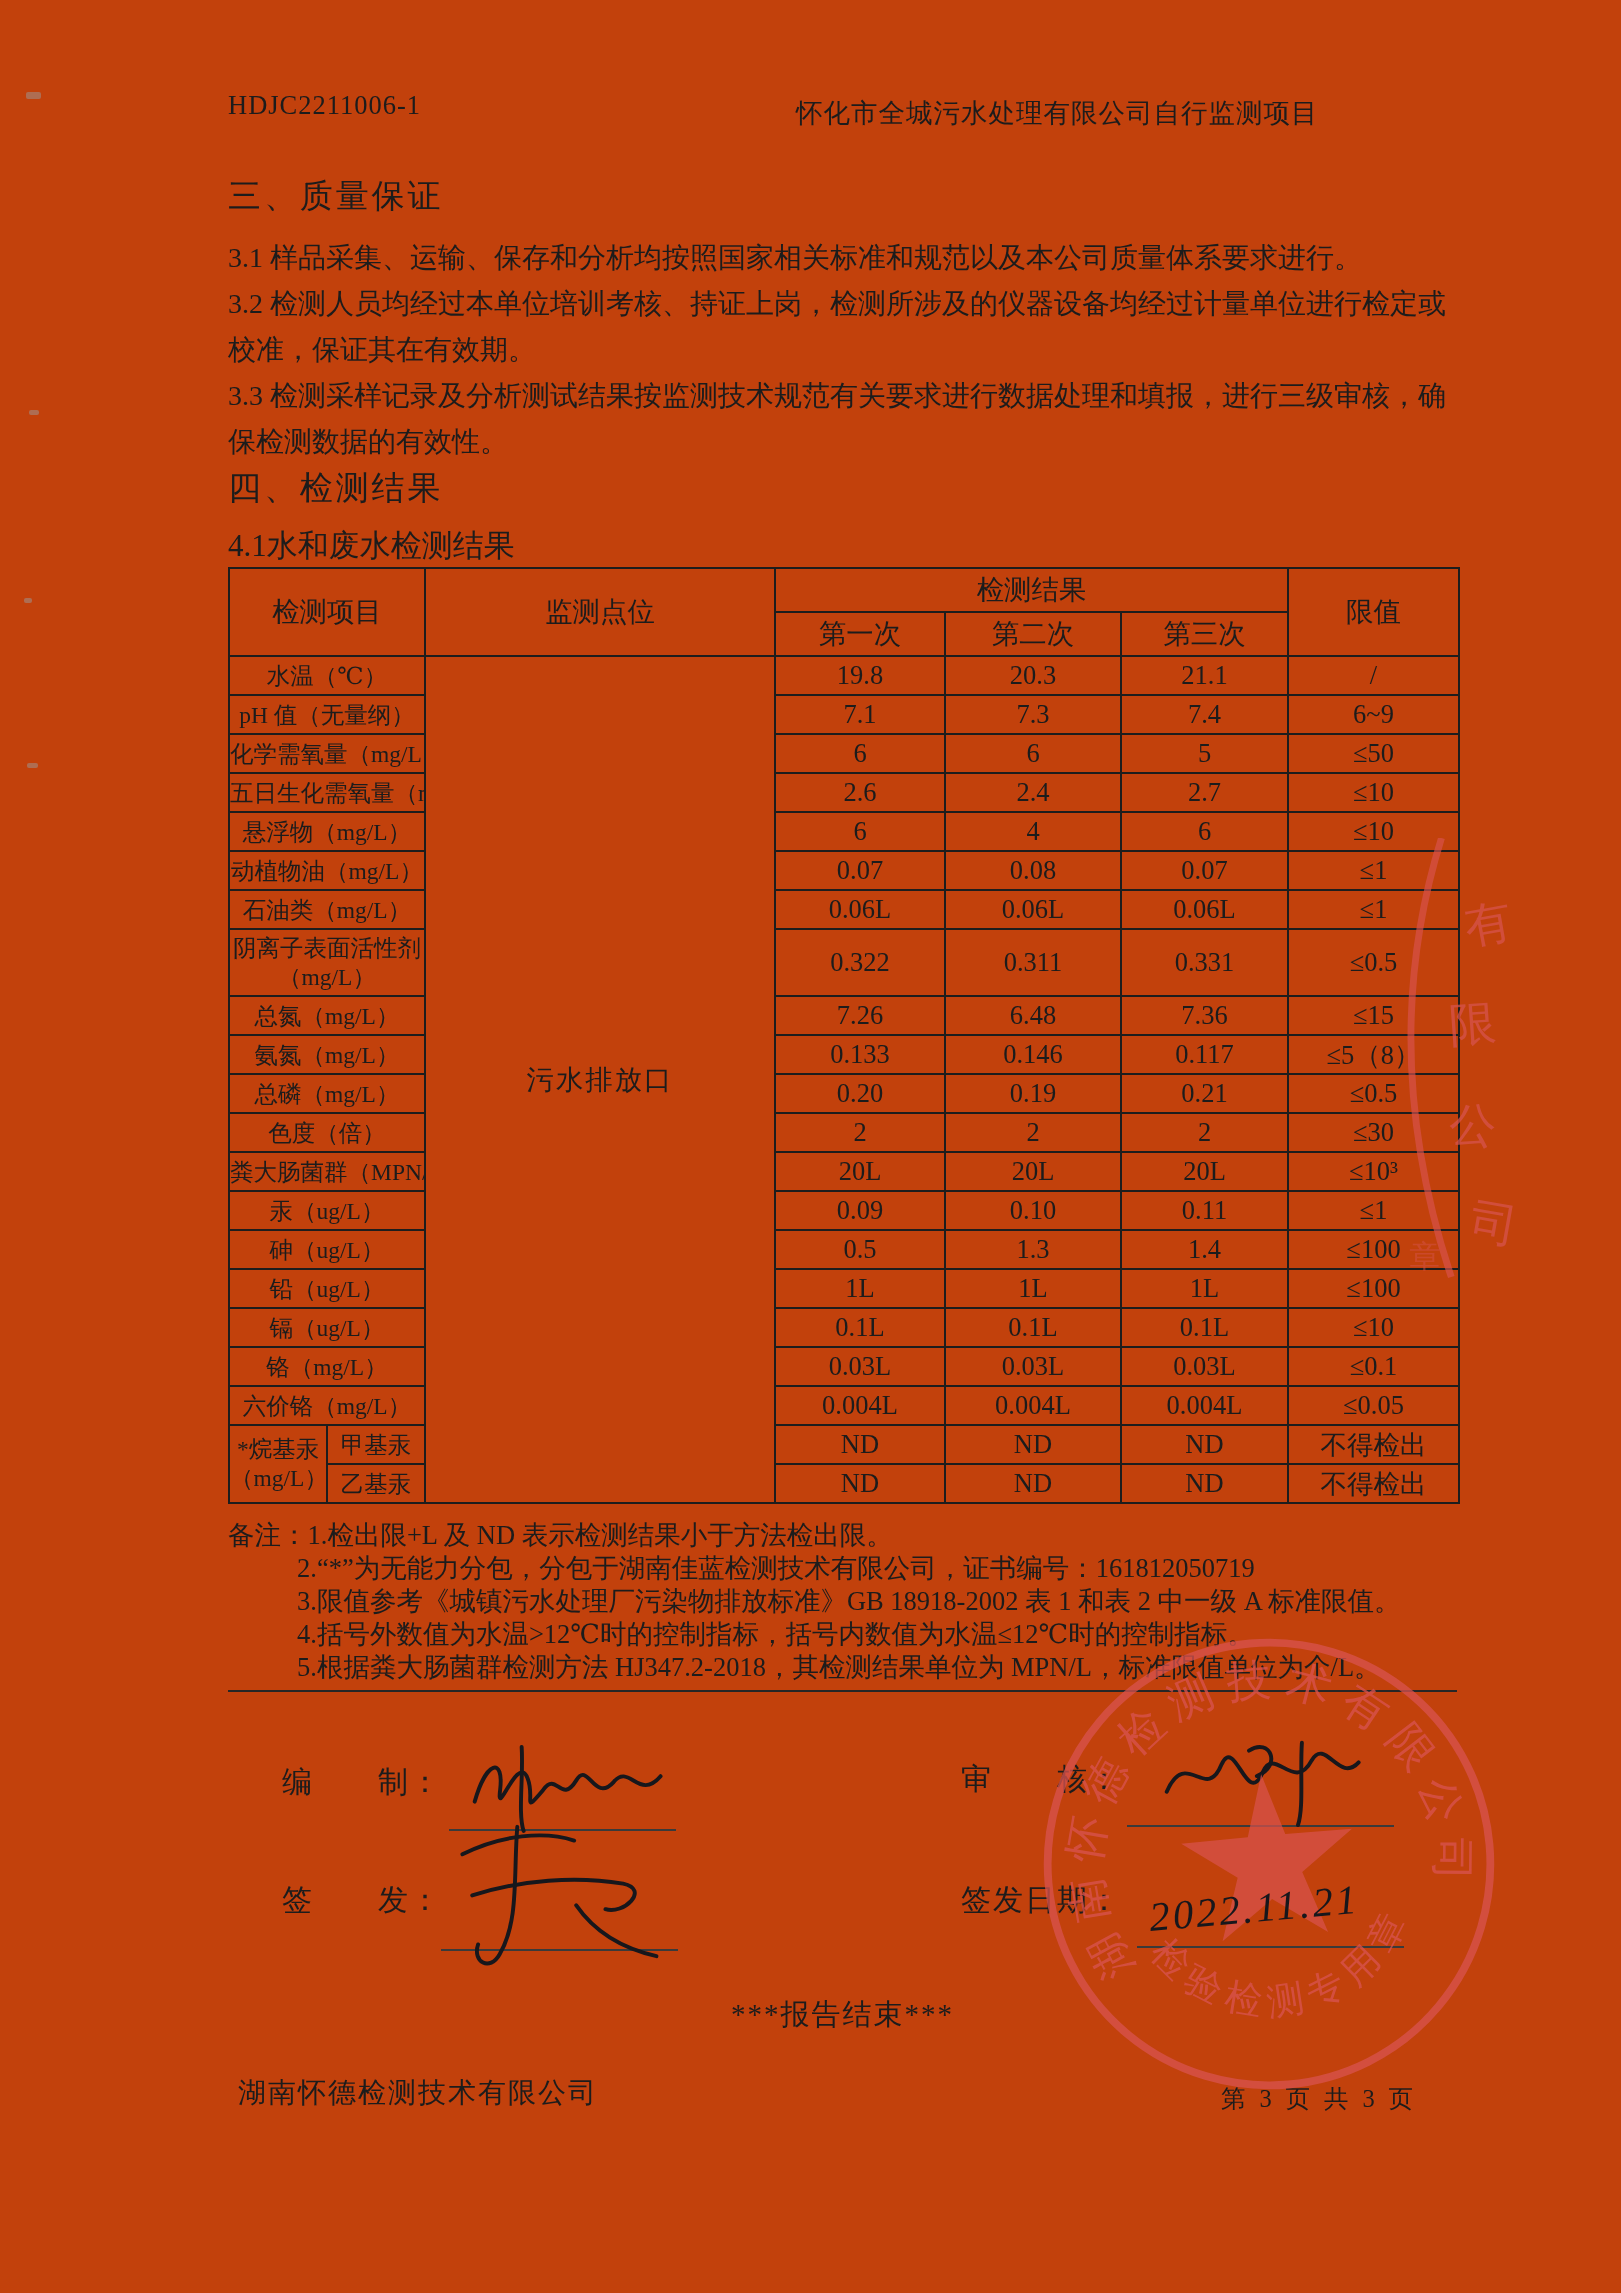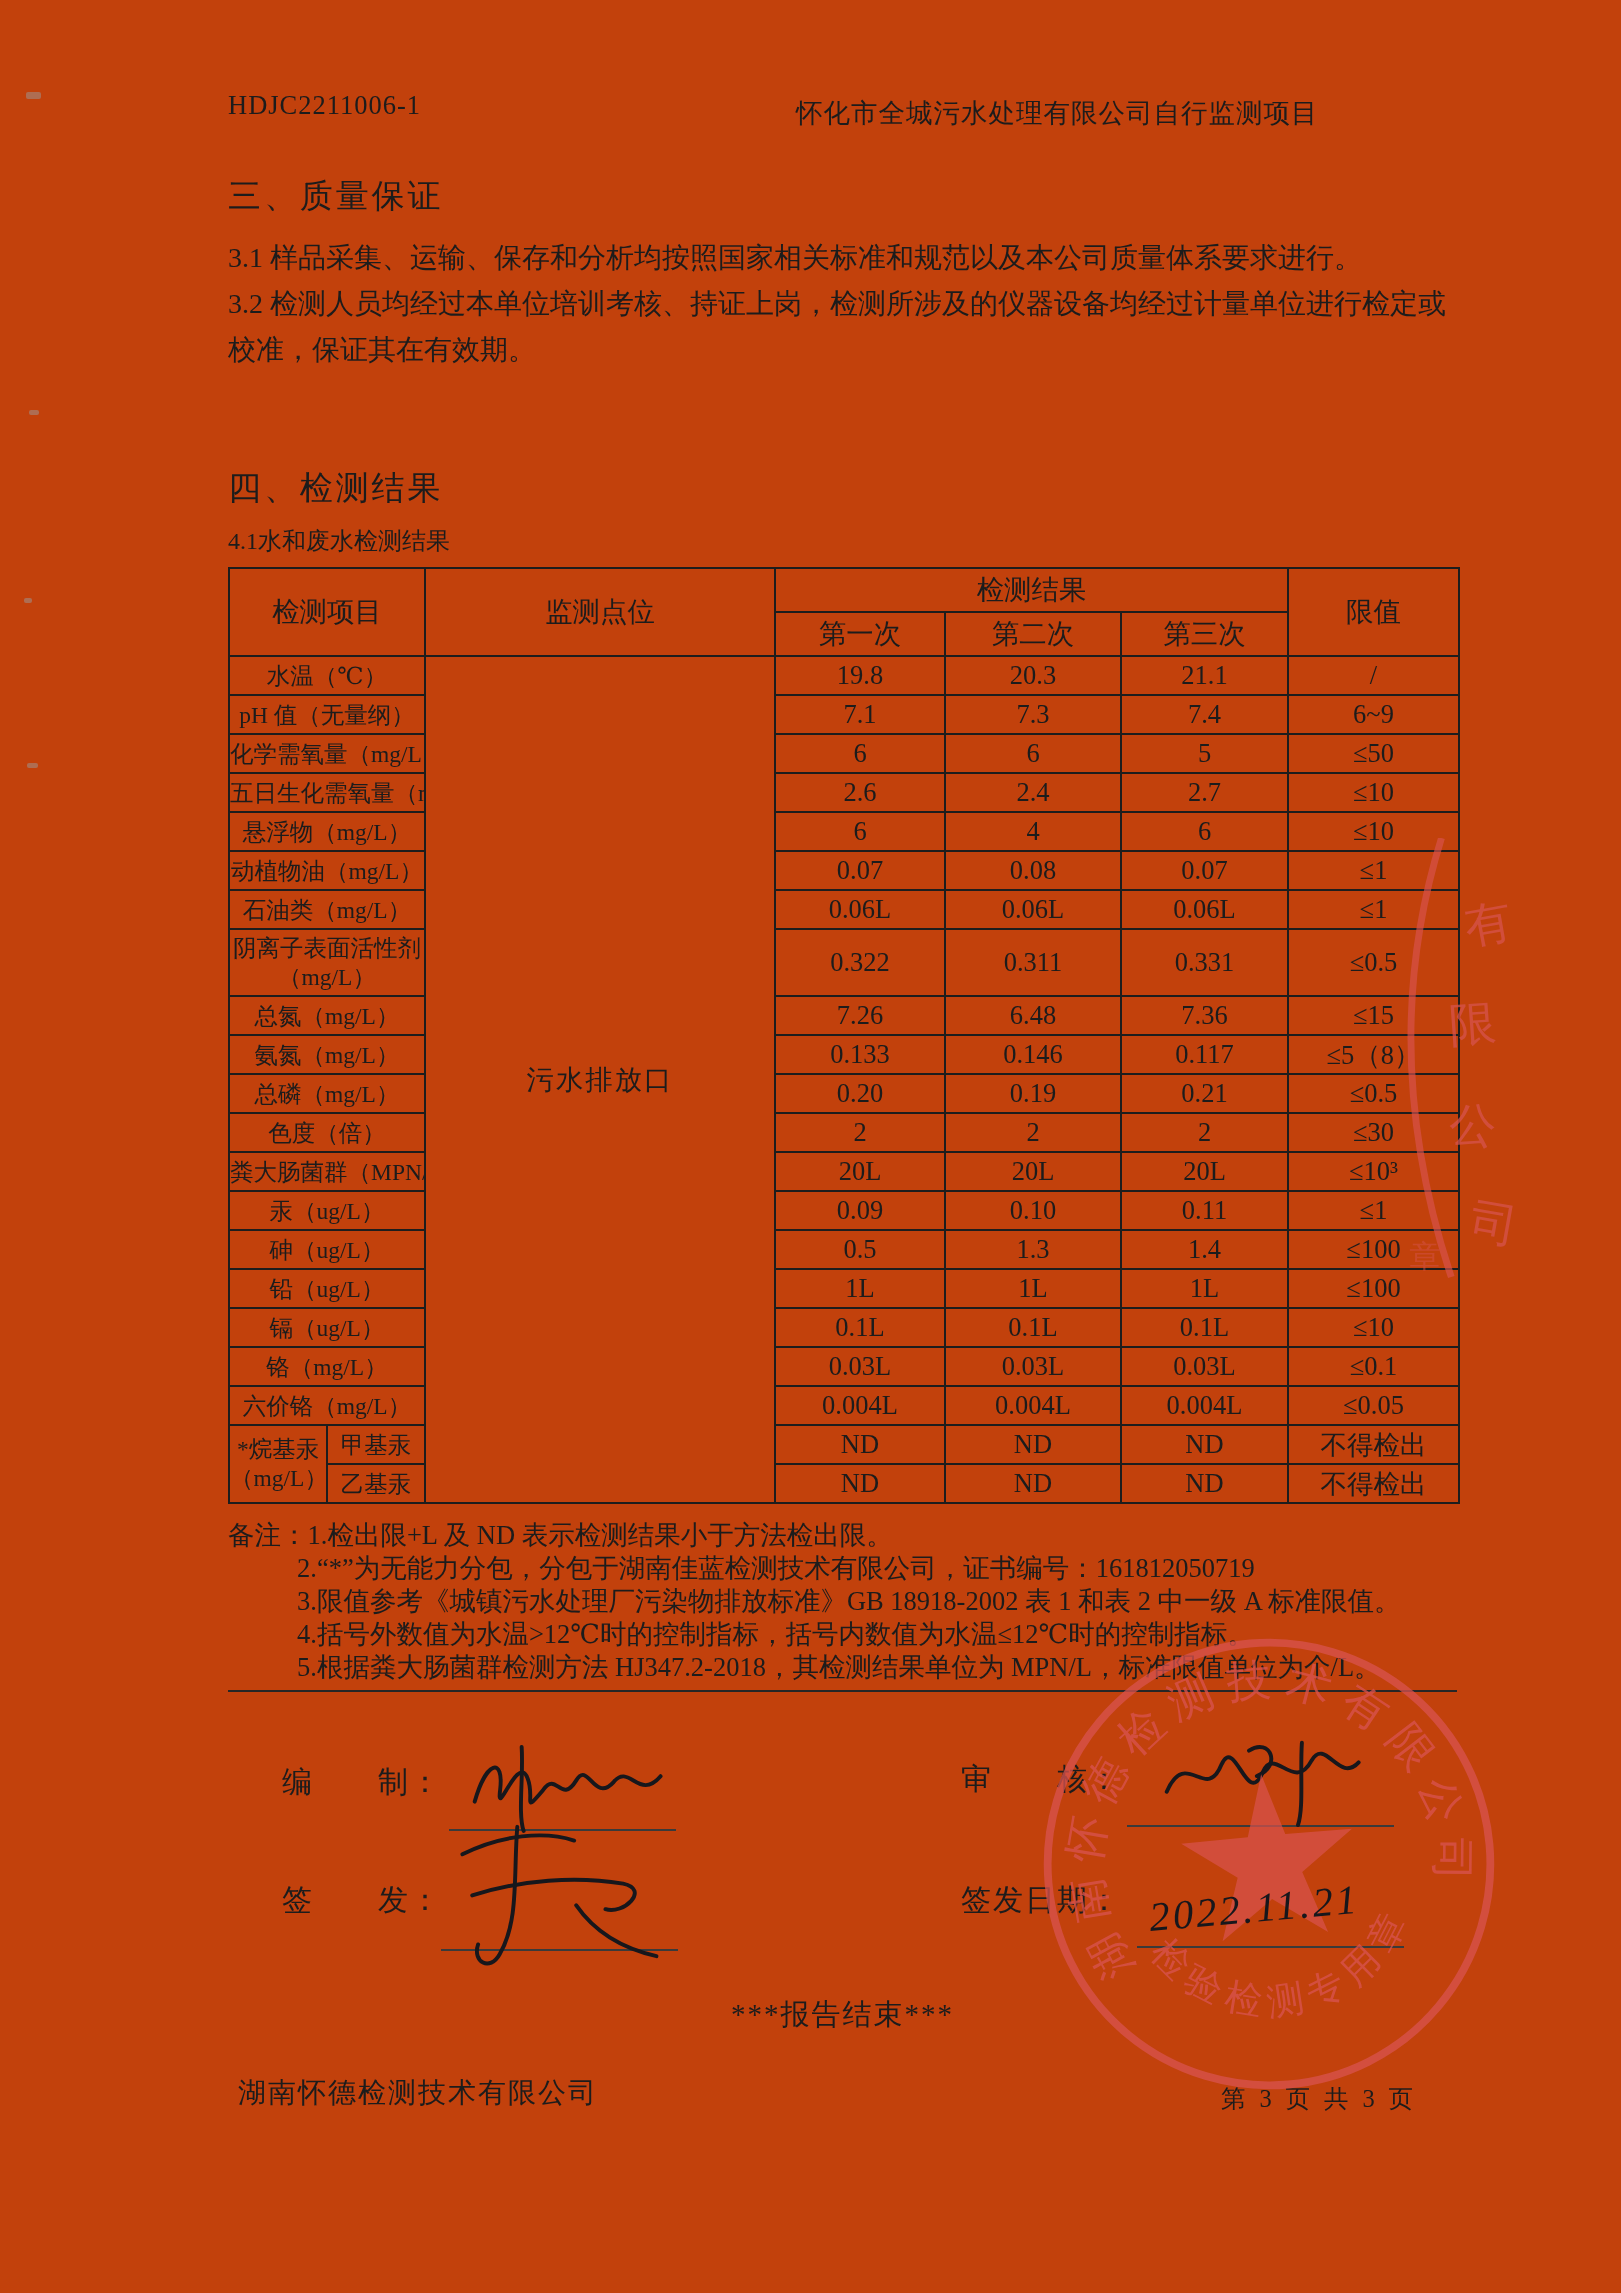--- a/index.html
+++ b/index.html
@@ -3,21 +3,21 @@
 <meta charset="utf-8">
 <style>
   *{margin:0;padding:0;box-sizing:border-box}
   html,body{background:#777}
   .page{position:relative;width:1621px;height:2294px;background:#c2410c;
         font-family:"Liberation Serif","DejaVu Serif",serif;color:#1c1c1c;overflow:hidden;margin:0 auto}
   .abs{position:absolute}
   .hdr{font-size:26.5px;letter-spacing:1px}
   .h2{font-size:33px;font-weight:normal;letter-spacing:2.9px}
   .para{font-size:28px;line-height:46px;width:1233px}
-  .sub{font-size:24px}
+  .sub{font-size:31px}
   table.results{border-collapse:collapse;table-layout:fixed;width:1229px;border:2.9px solid #1d1d1d}
   .results th,.results td{border:2px solid #1d1d1d;text-align:center;vertical-align:middle;padding:0;overflow:hidden}
   .results th{font-size:27.4px;font-weight:normal}
   .results td{font-size:26.5px}
   .results td.c1{font-size:23.5px;white-space:nowrap}
   .results td.point{font-size:27.4px;letter-spacing:2px}
   .results thead tr{height:44px}
   .results tr.r{height:39px}
   .results tr.tall{height:67px}
   .notes{font-size:26.5px;line-height:33px;width:1231px}
@@ -43,20 +43,21 @@
   <div class="speck" style="left:29px;top:410px;width:9.8px;height:4.9px"></div>
   <div class="speck" style="left:23.5px;top:598px;width:8.8px;height:4.9px"></div>
   <div class="speck" style="left:26.5px;top:763px;width:11.8px;height:4.9px"></div>
 
   <div class="abs hdr" style="left:228px;top:90px">HDJC2211006-1</div>
   <div class="abs hdr" style="left:796px;top:95px">怀化市全城污水处理有限公司自行监测项目</div>
 
   <div class="abs h2" style="left:228px;top:174px">三、质量保证</div>
   <div class="abs para" style="left:228px;top:235px">3.1 样品采集、运输、保存和分析均按照国家相关标准和规范以及本公司质量体系要求进行。</div>
   <div class="abs para" style="left:228px;top:281px">3.2 检测人员均经过本单位培训考核、持证上岗，检测所涉及的仪器设备均经过计量单位进行检定或校准，保证其在有效期。</div>
+  <div class="abs para" style="left:228px;top:373px">3.3 检测采样记录及分析测试结果按监测技术规范有关要求进行数据处理和填报，进行三级审核，确保检测数据的有效性。</div>
 
   <div class="abs h2" style="left:228px;top:466px">四、检测结果</div>
   <div class="abs sub" style="left:228px;top:525px">4.1水和废水检测结果</div>
 
   <table class="results abs" style="left:228px;top:567px">
     <colgroup>
       <col style="width:98px">
         <col style="width:98px">
         <col style="width:350px">
       <col style="width:170px">

